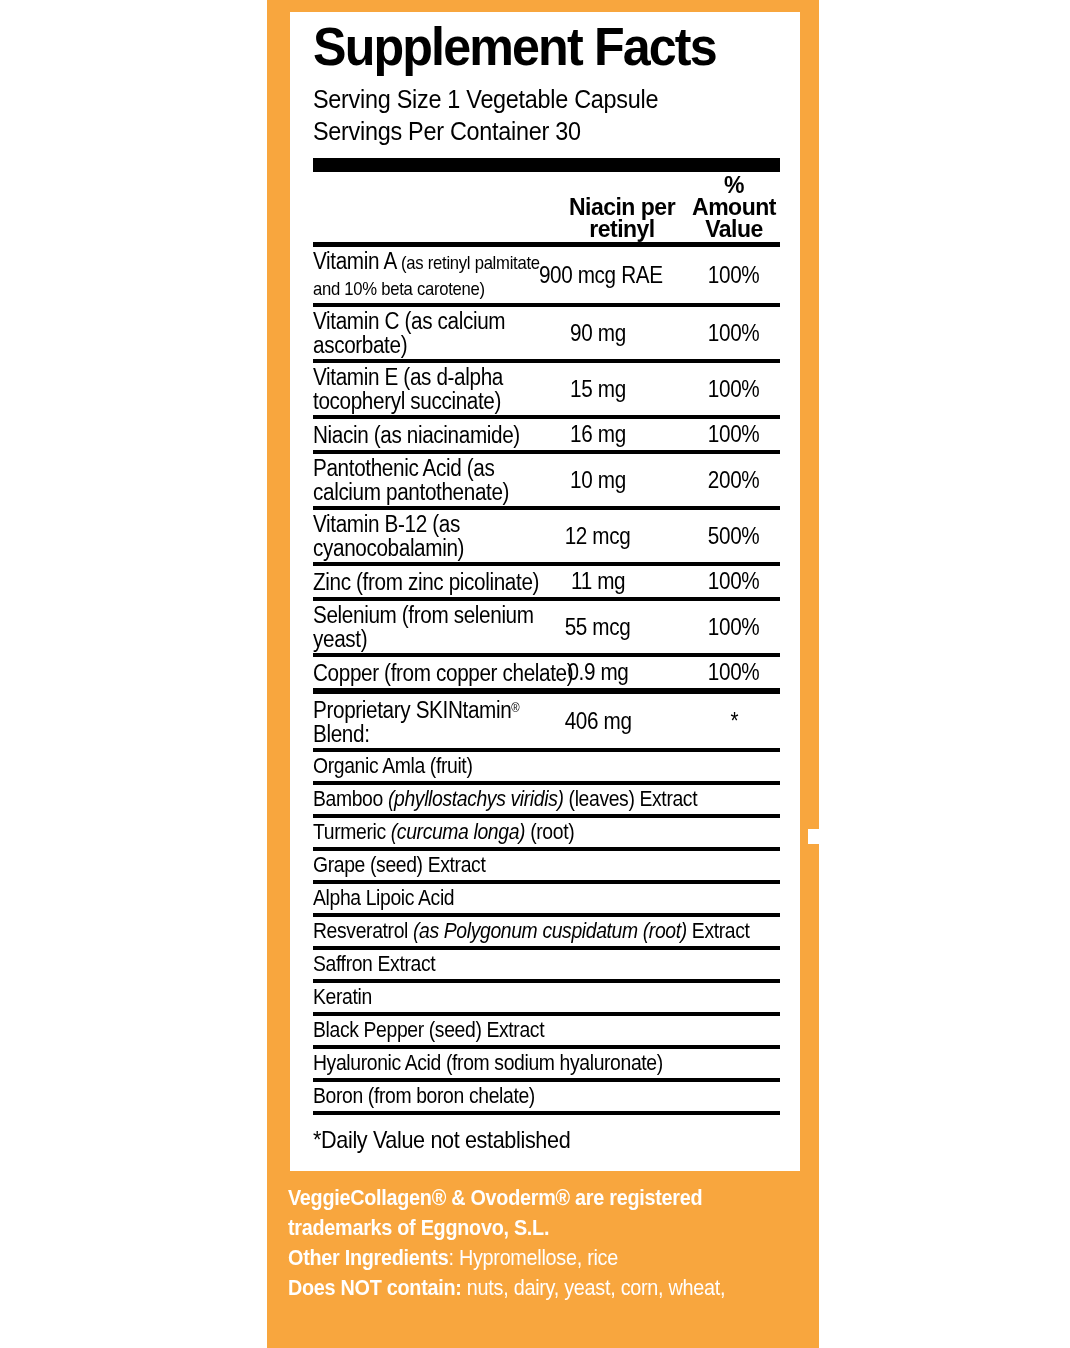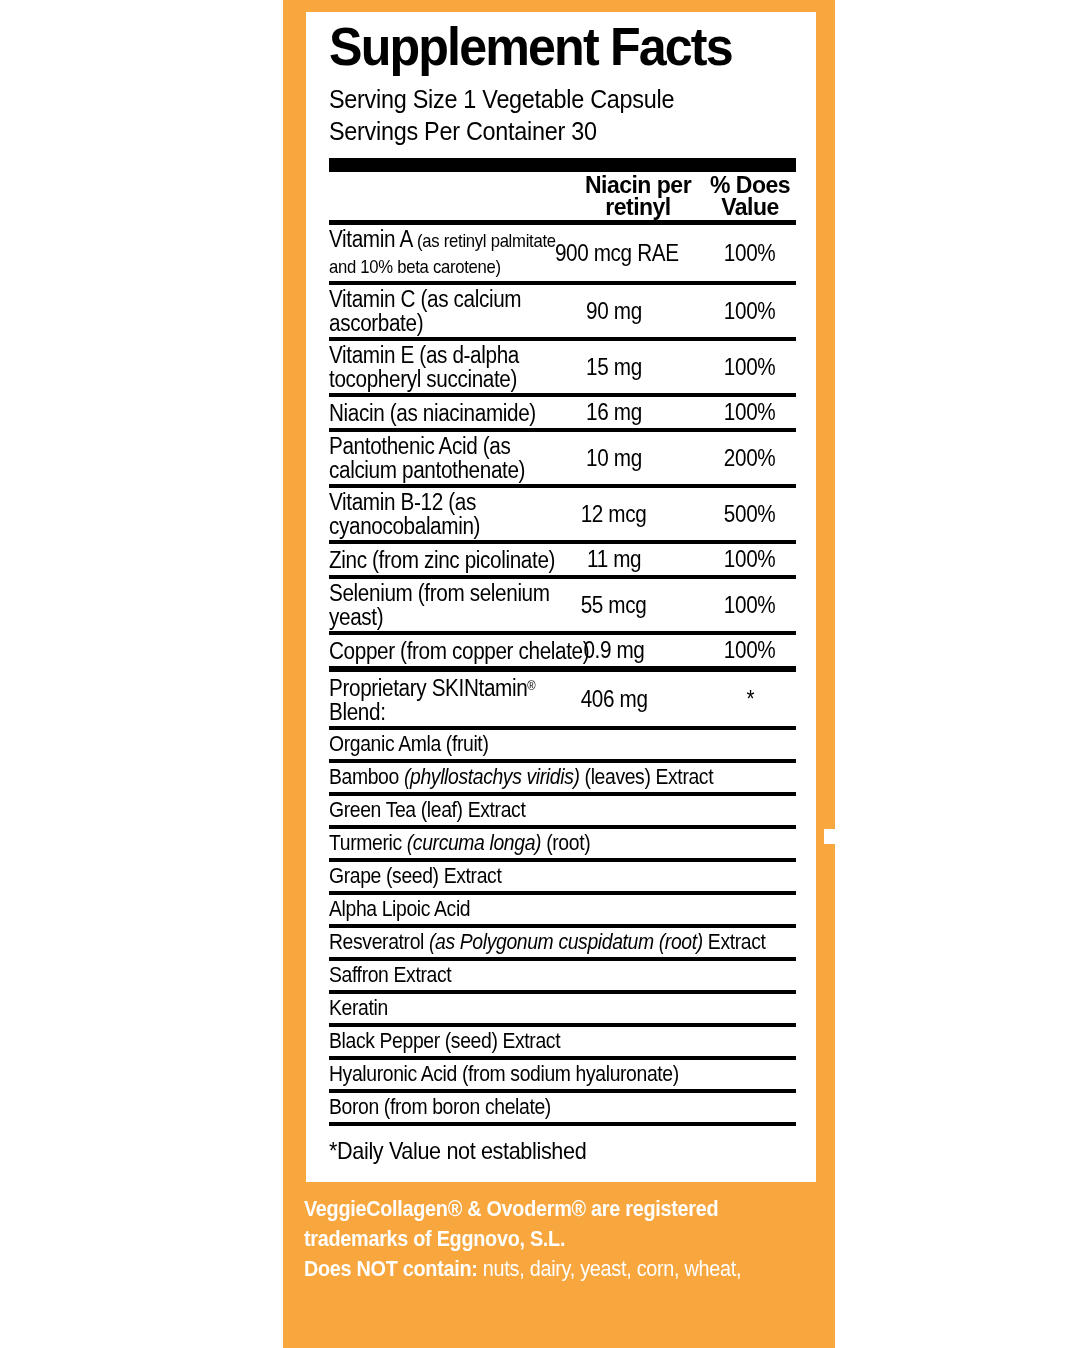--- a/index.html
+++ b/index.html
@@ -1,17 +1,17 @@
 <!DOCTYPE html>
 <html><head>
 <meta charset="utf-8">
 <style>
   html,body{margin:0;padding:0;background:#ffffff;}
   body{width:1070px;height:1348px;position:relative;font-family:"Liberation Sans",sans-serif;color:#000;}
-  .strip{position:absolute;left:283px;top:0;width:552px;height:1348px;background:#F8A63E;box-sizing:border-box;}
+  .strip{position:absolute;left:267px;top:0;width:552px;height:1348px;background:#F8A63E;box-sizing:border-box;}
   .panel{margin:12px 19px 0 23px;background:#ffffff;box-sizing:border-box;padding:6px 20px 6px 23px;}
   .title{font-size:54px;line-height:56px;font-weight:bold;letter-spacing:-2px;white-space:nowrap;
          transform:scaleX(0.93);transform-origin:0 50%;}
   .serv{font-size:26px;line-height:30px;letter-spacing:-0.3px;}
   .s1{margin-top:10px;} .s2{margin-top:2px;}
   .cx{display:inline-block;transform:scaleX(0.9);transform-origin:0 50%;white-space:nowrap;}
   .cxc{display:inline-block;transform:scaleX(0.9);white-space:nowrap;}
   .thickbar{height:14px;background:#000;margin-top:12px;}
   .colhead{display:flex;align-items:flex-end;padding:2px 0;border-bottom:5px solid #000;
            font-weight:bold;font-size:23px;line-height:22px;letter-spacing:-0.5px;}
@@ -50,21 +50,21 @@
 
     <div class="thickbar"></div>
 
     <div class="colhead">
       <div class="spacer"></div>
       <div class="amt-h">
         <div>Niacin per</div>
         <div>retinyl</div>
       </div>
       <div class="dv-h">
-        <div>% Does</div>
+        <div>% Amount</div>
         <div>Value</div>
       </div>
     </div>
 
     <div class="nrow first">
       <div class="name">
         <div class="ln"><span class="cx"><span>Vitamin A </span><span class="sm">(as retinyl palmitate</span></span></div>
         <div class="ln"><span class="cx sm">and 10% beta carotene)</span></div>
       </div>
       <div class="amt"><span class="cxc">900 mcg RAE</span></div>
@@ -146,21 +146,20 @@
         <div class="ln"><span class="cx">Blend:</span></div>
       </div>
       <div class="amt"><span class="cxc">406 mg</span></div>
       <div class="dv"><span class="cxc">*</span></div>
     </div>
 
     <div class="brow"><span class="cx">Organic Amla (fruit)</span></div>
 
     <div class="brow"><span class="cx"><span>Bamboo </span><span class="it">(phyllostachys viridis)</span><span> (leaves) Extract</span></span></div>
 
-    <div class="brow"><span class="cx">Green Tea (leaf) Extract</span></div>
 
     <div class="brow"><span class="cx"><span>Turmeric </span><span class="it">(curcuma longa)</span><span> (root)</span></span></div>
 
     <div class="brow"><span class="cx">Grape (seed) Extract</span></div>
 
 
     <div class="brow"><span class="cx">Alpha Lipoic Acid</span></div>
 
     <div class="brow"><span class="cx"><span>Resveratrol </span><span class="it">(as Polygonum cuspidatum (root)</span><span> Extract</span></span></div>
 
@@ -174,18 +173,19 @@
 
     <div class="brow"><span class="cx">Boron (from boron chelate)</span></div>
 
     <div class="footnote"><span class="cx">*Daily Value not established</span></div>
 
   </div>
 
   <div class="footer">
     <div class="fline"><span class="cx fb">VeggieCollagen® &amp; Ovoderm® are registered</span></div>
     <div class="fline"><span class="cx fb">trademarks of Eggnovo, S.L.</span></div>
+    <div class="fline"><span class="cx"><span class="fb">Other Ingredients</span><span>: Hypromellose, rice</span></span></div>
     <div class="fline"><span class="cx"><span class="fb">Does NOT contain:</span><span> nuts, dairy, yeast, corn, wheat,</span></span></div>
 
   </div>
 
   <div class="notch"></div>
 </div>
 
 </body></html>

